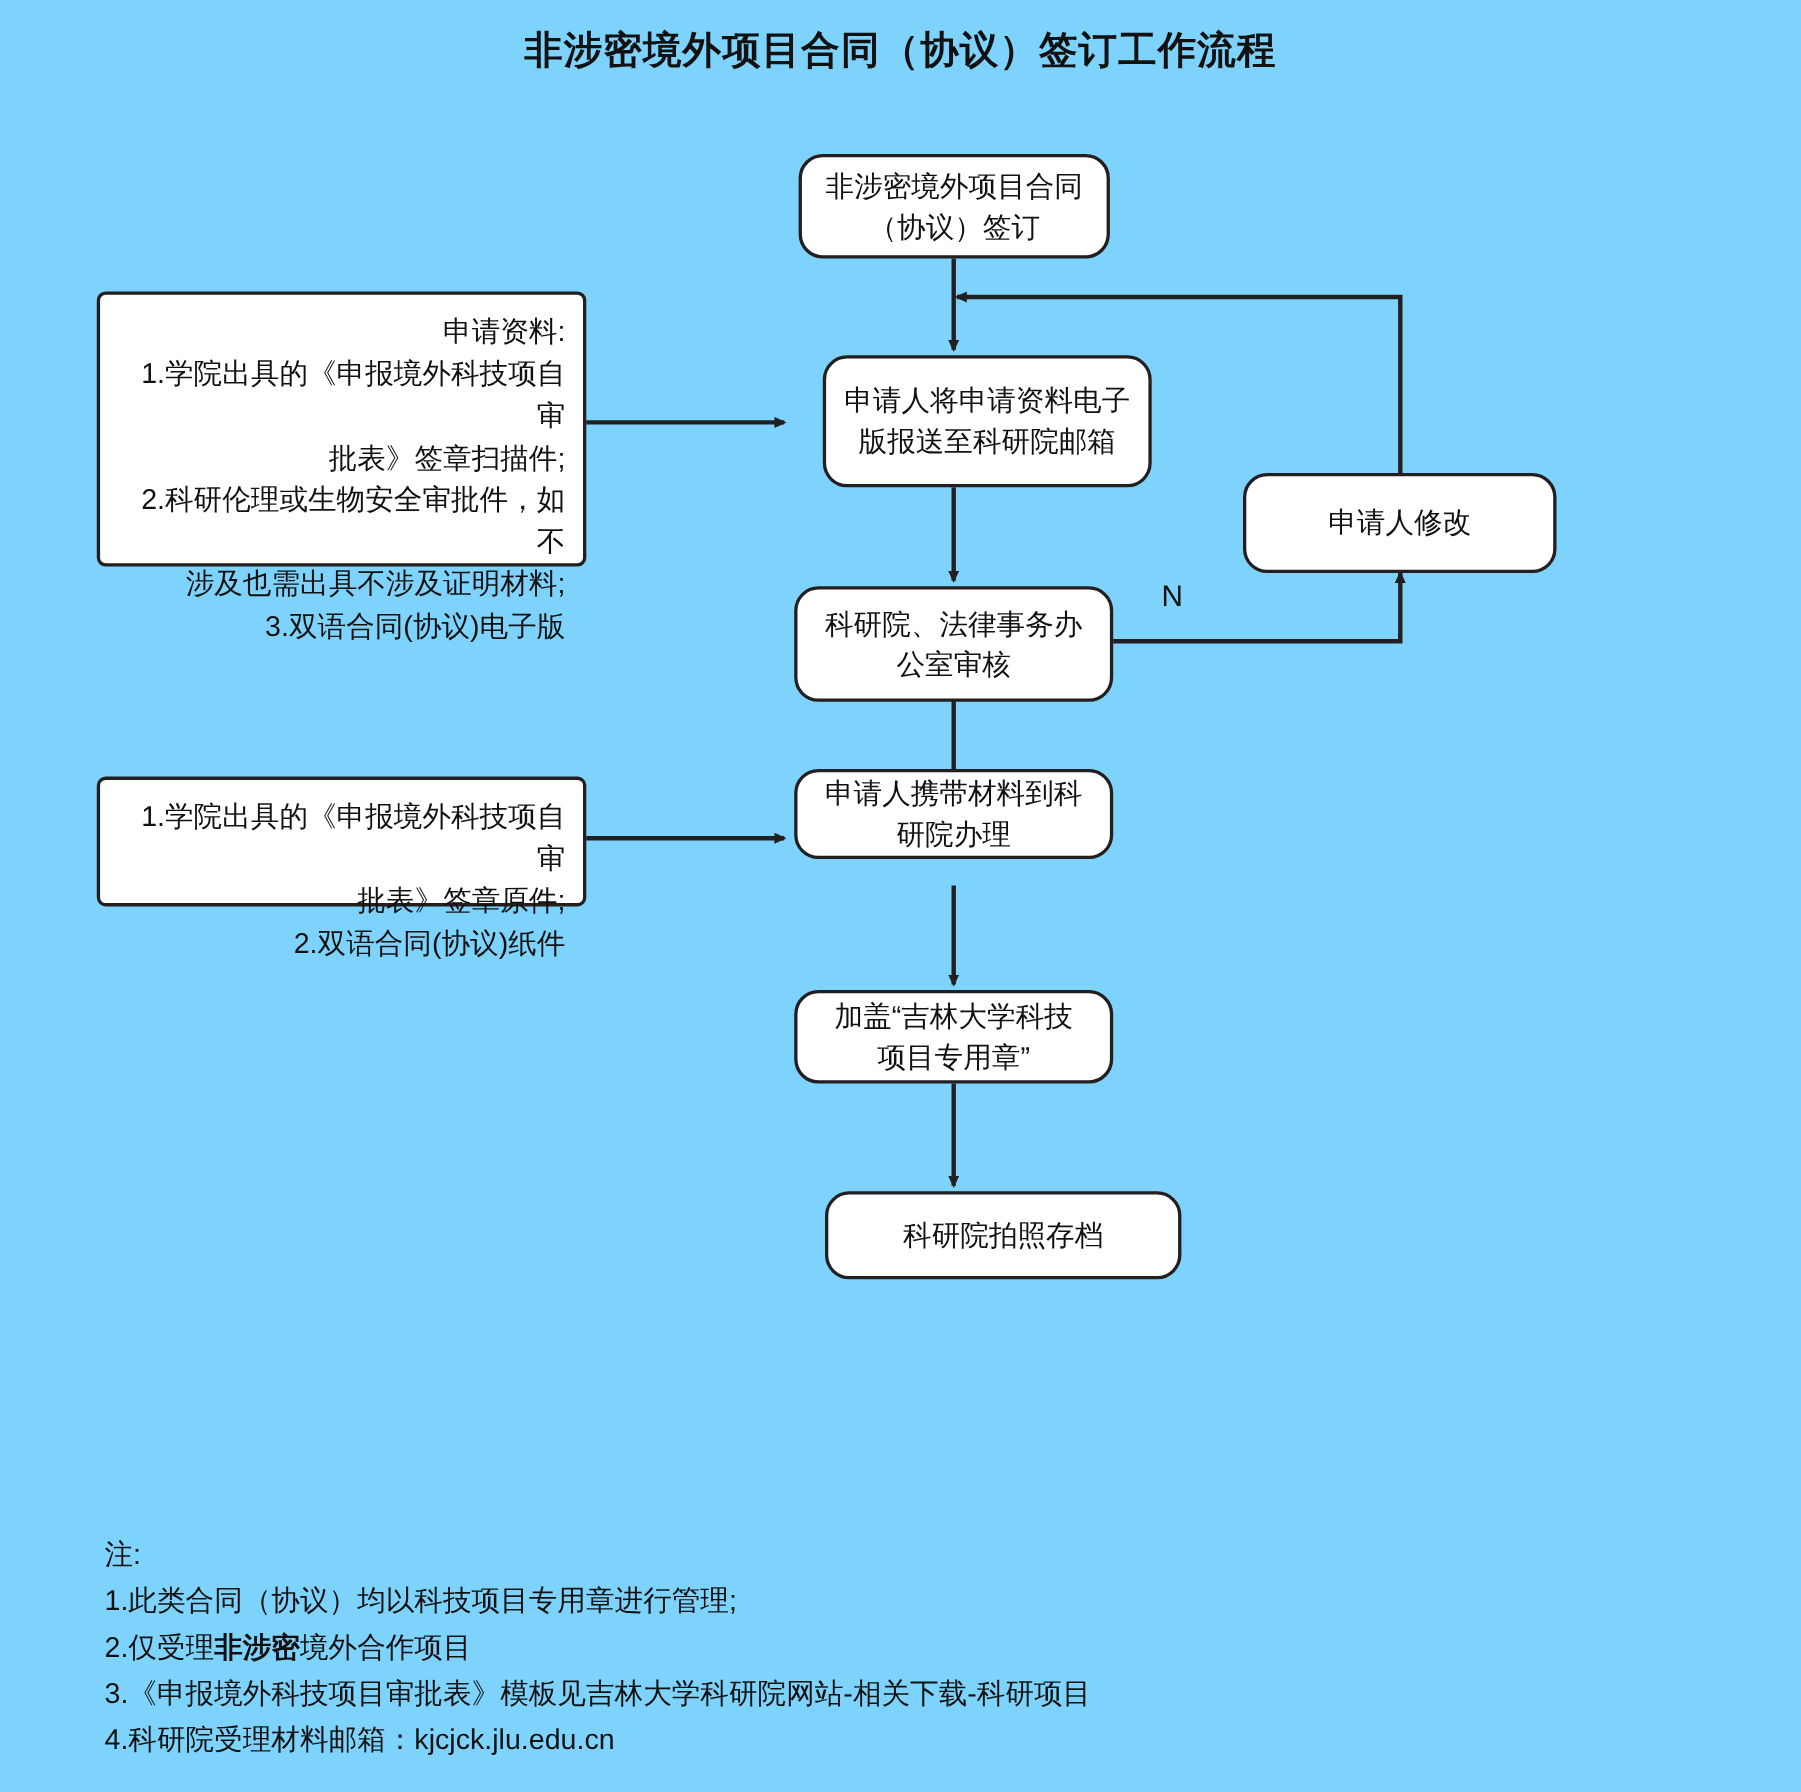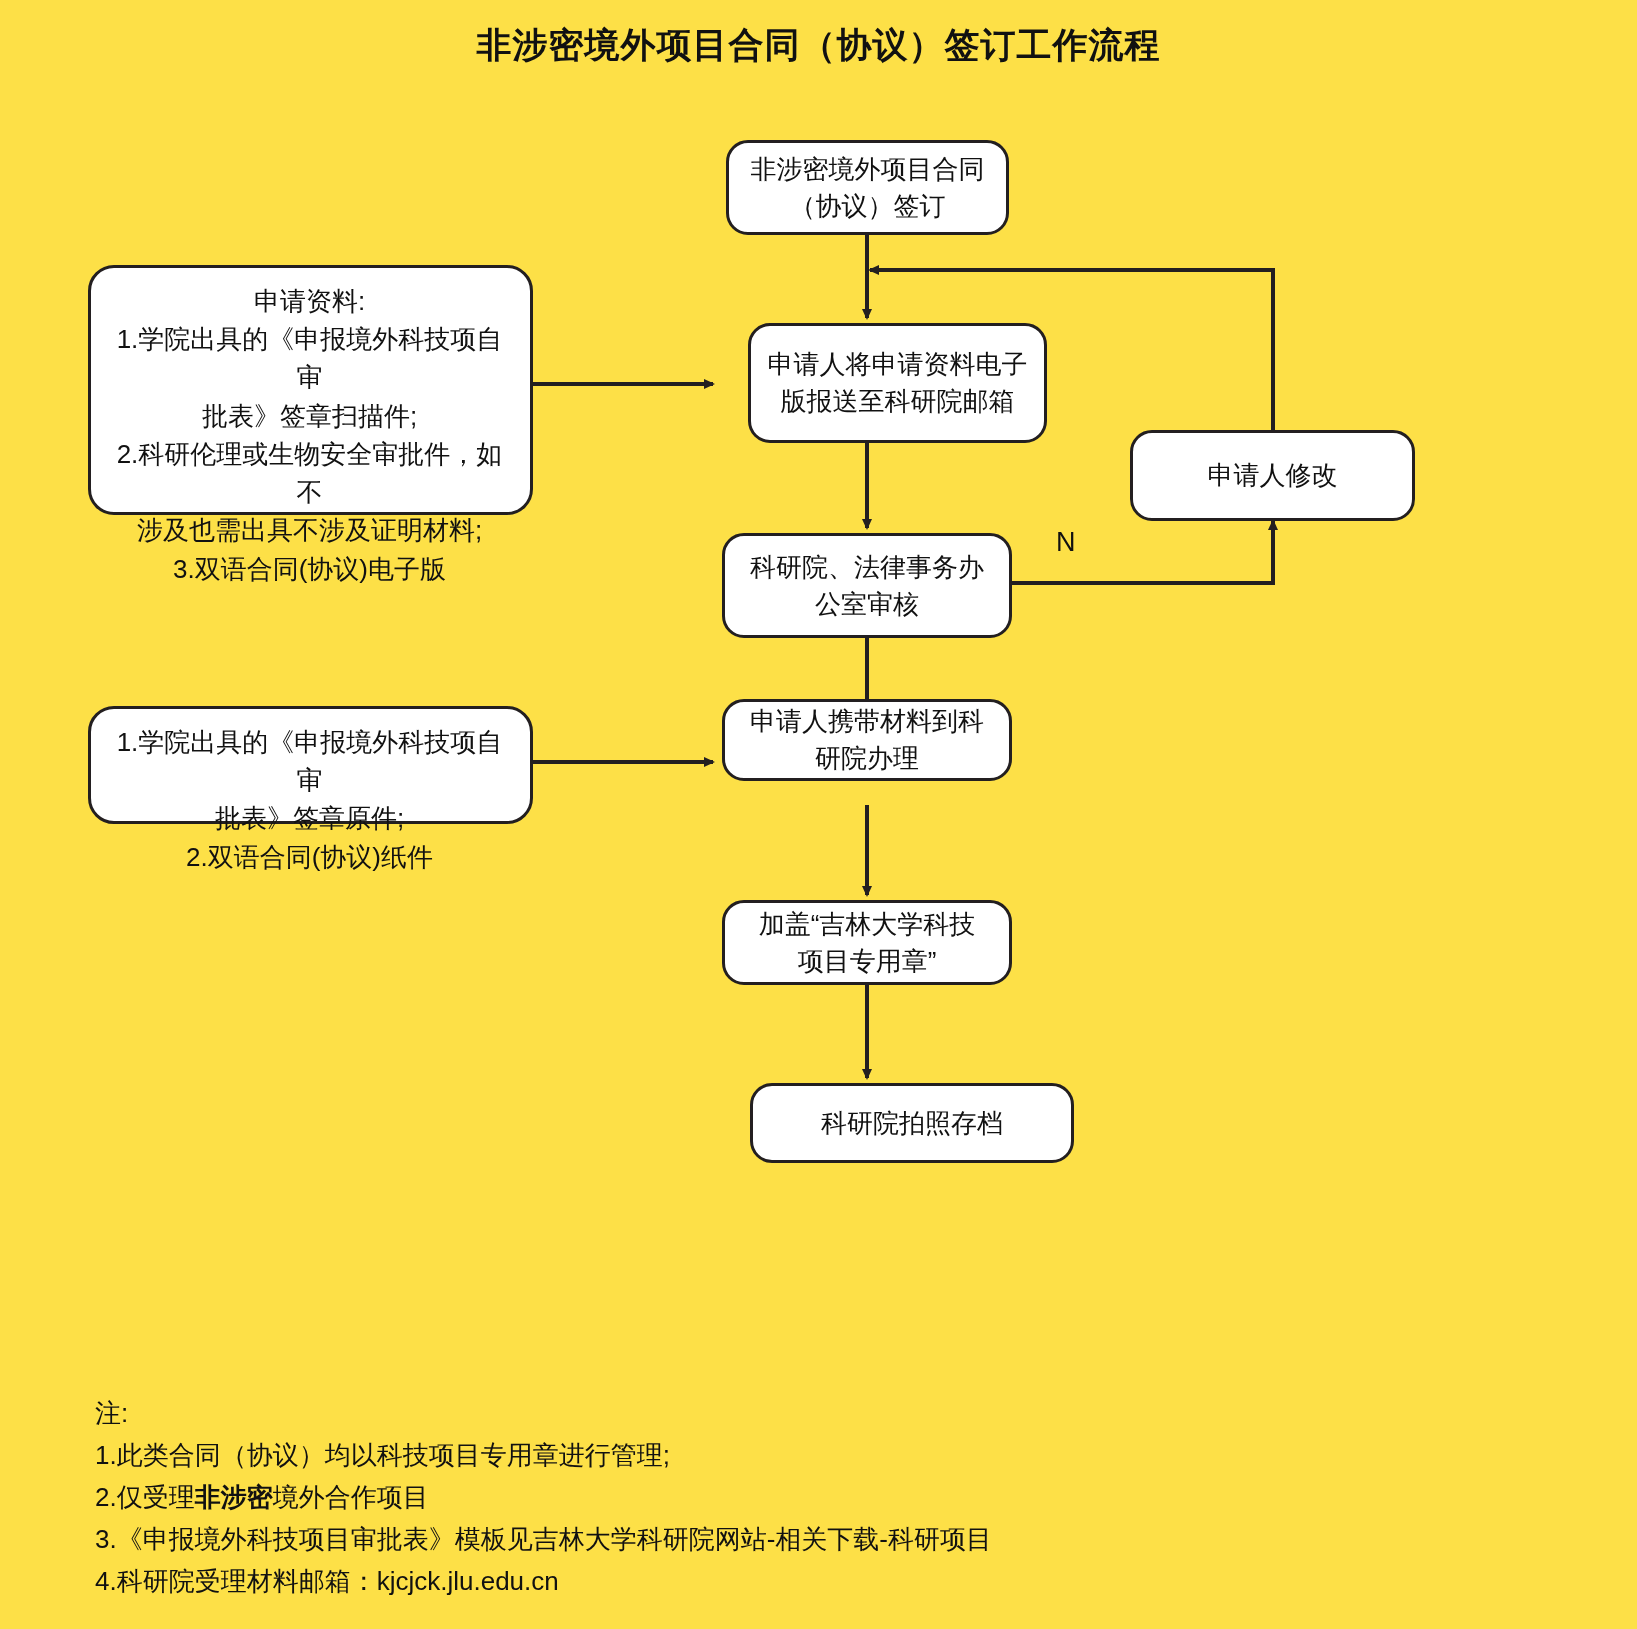--- a/index.html
+++ b/index.html
@@ -8,21 +8,21 @@
     background: #ffffff;
   }
   body {
     font-family: "Liberation Sans", "DejaVu Sans", sans-serif;
     color: #1a1a1a;
   }
   #page {
     position: relative;
     width: 1637px;
     height: 1629px;
-    background: #fde047;
+    background: #7dd3fc;
     overflow: hidden;
   }
   #title {
     position: absolute;
     left: 0;
     top: 22px;
     width: 1637px;
     text-align: center;
     font-size: 35px;
     font-weight: bold;
@@ -42,28 +42,28 @@
     font-size: 26px;
     line-height: 1.42;
     color: #111;
     padding: 0 10px;
     white-space: pre-line;
   }
   .note-box {
     position: absolute;
     box-sizing: border-box;
     border: 3px solid #231f20;
-    border-radius: 26px;
+    border-radius: 8px;
     background: #ffffff;
     font-size: 26px;
     line-height: 1.47;
     color: #111;
     padding: 14px 16px 10px 14px;
     white-space: pre-line;
-    text-align: center;
+    text-align: right;
   }
   svg.edges {
     position: absolute;
     left: 0;
     top: 0;
     width: 1637px;
     height: 1629px;
     pointer-events: none;
   }
   .edge-label {

